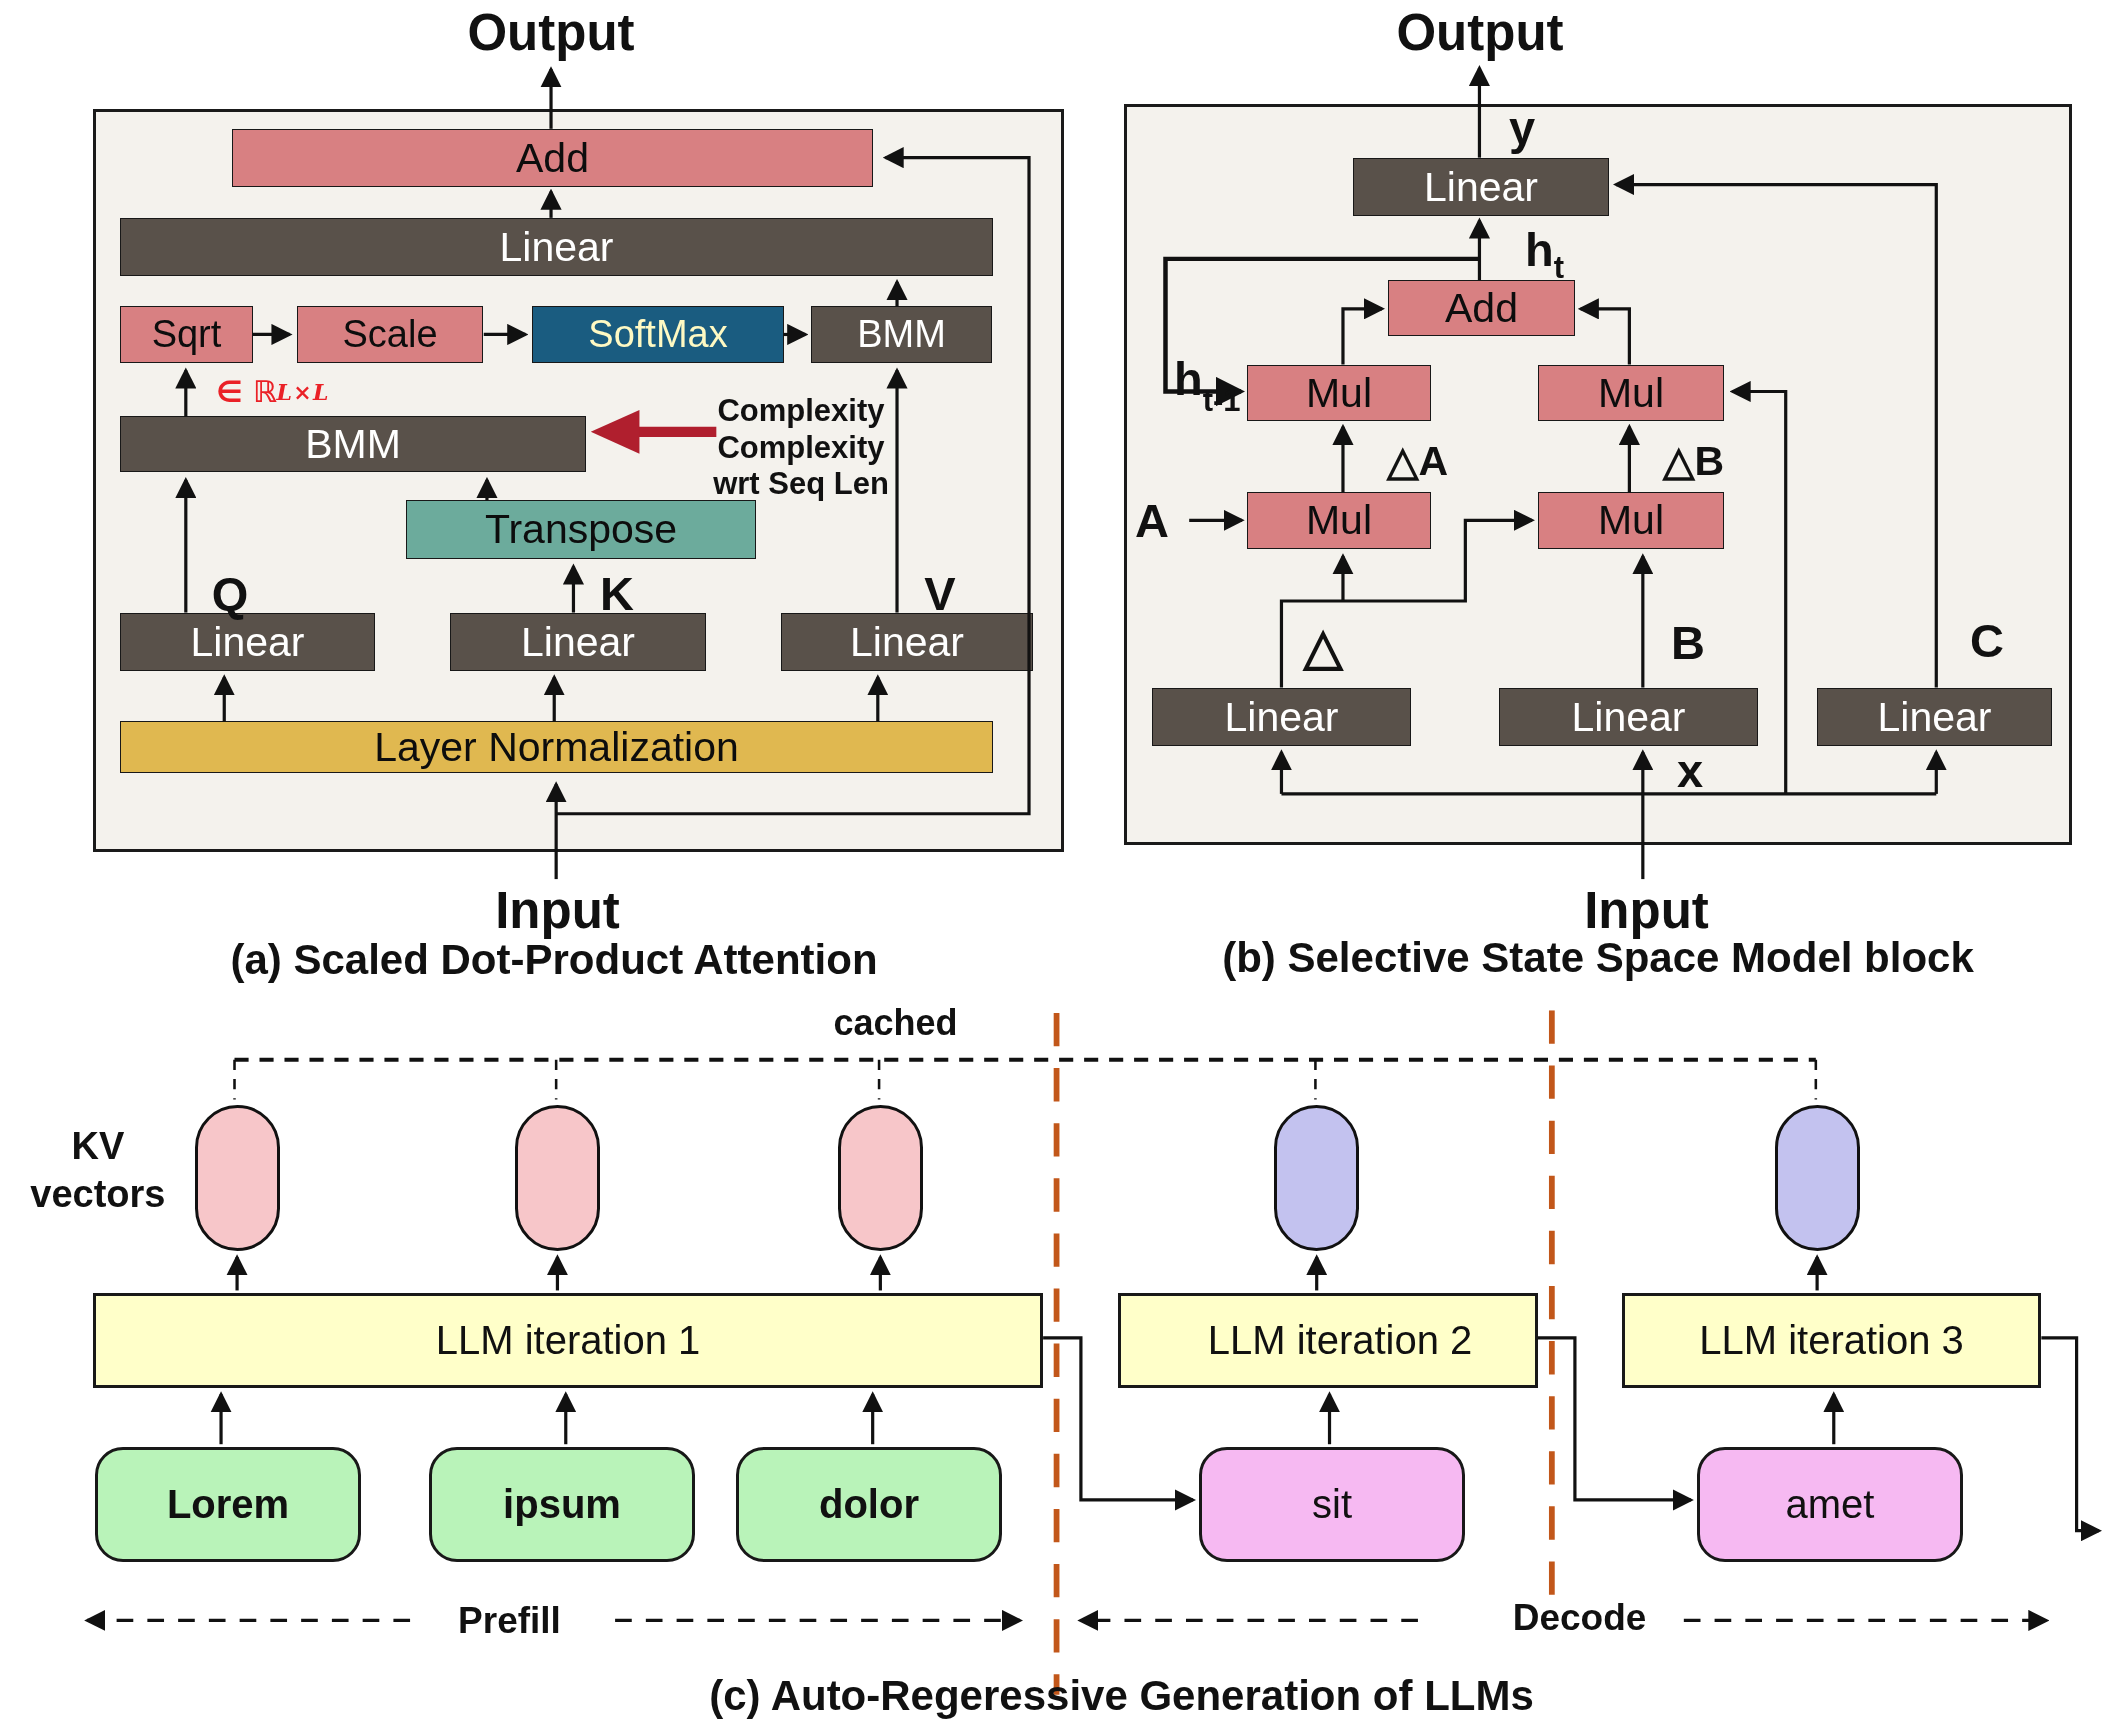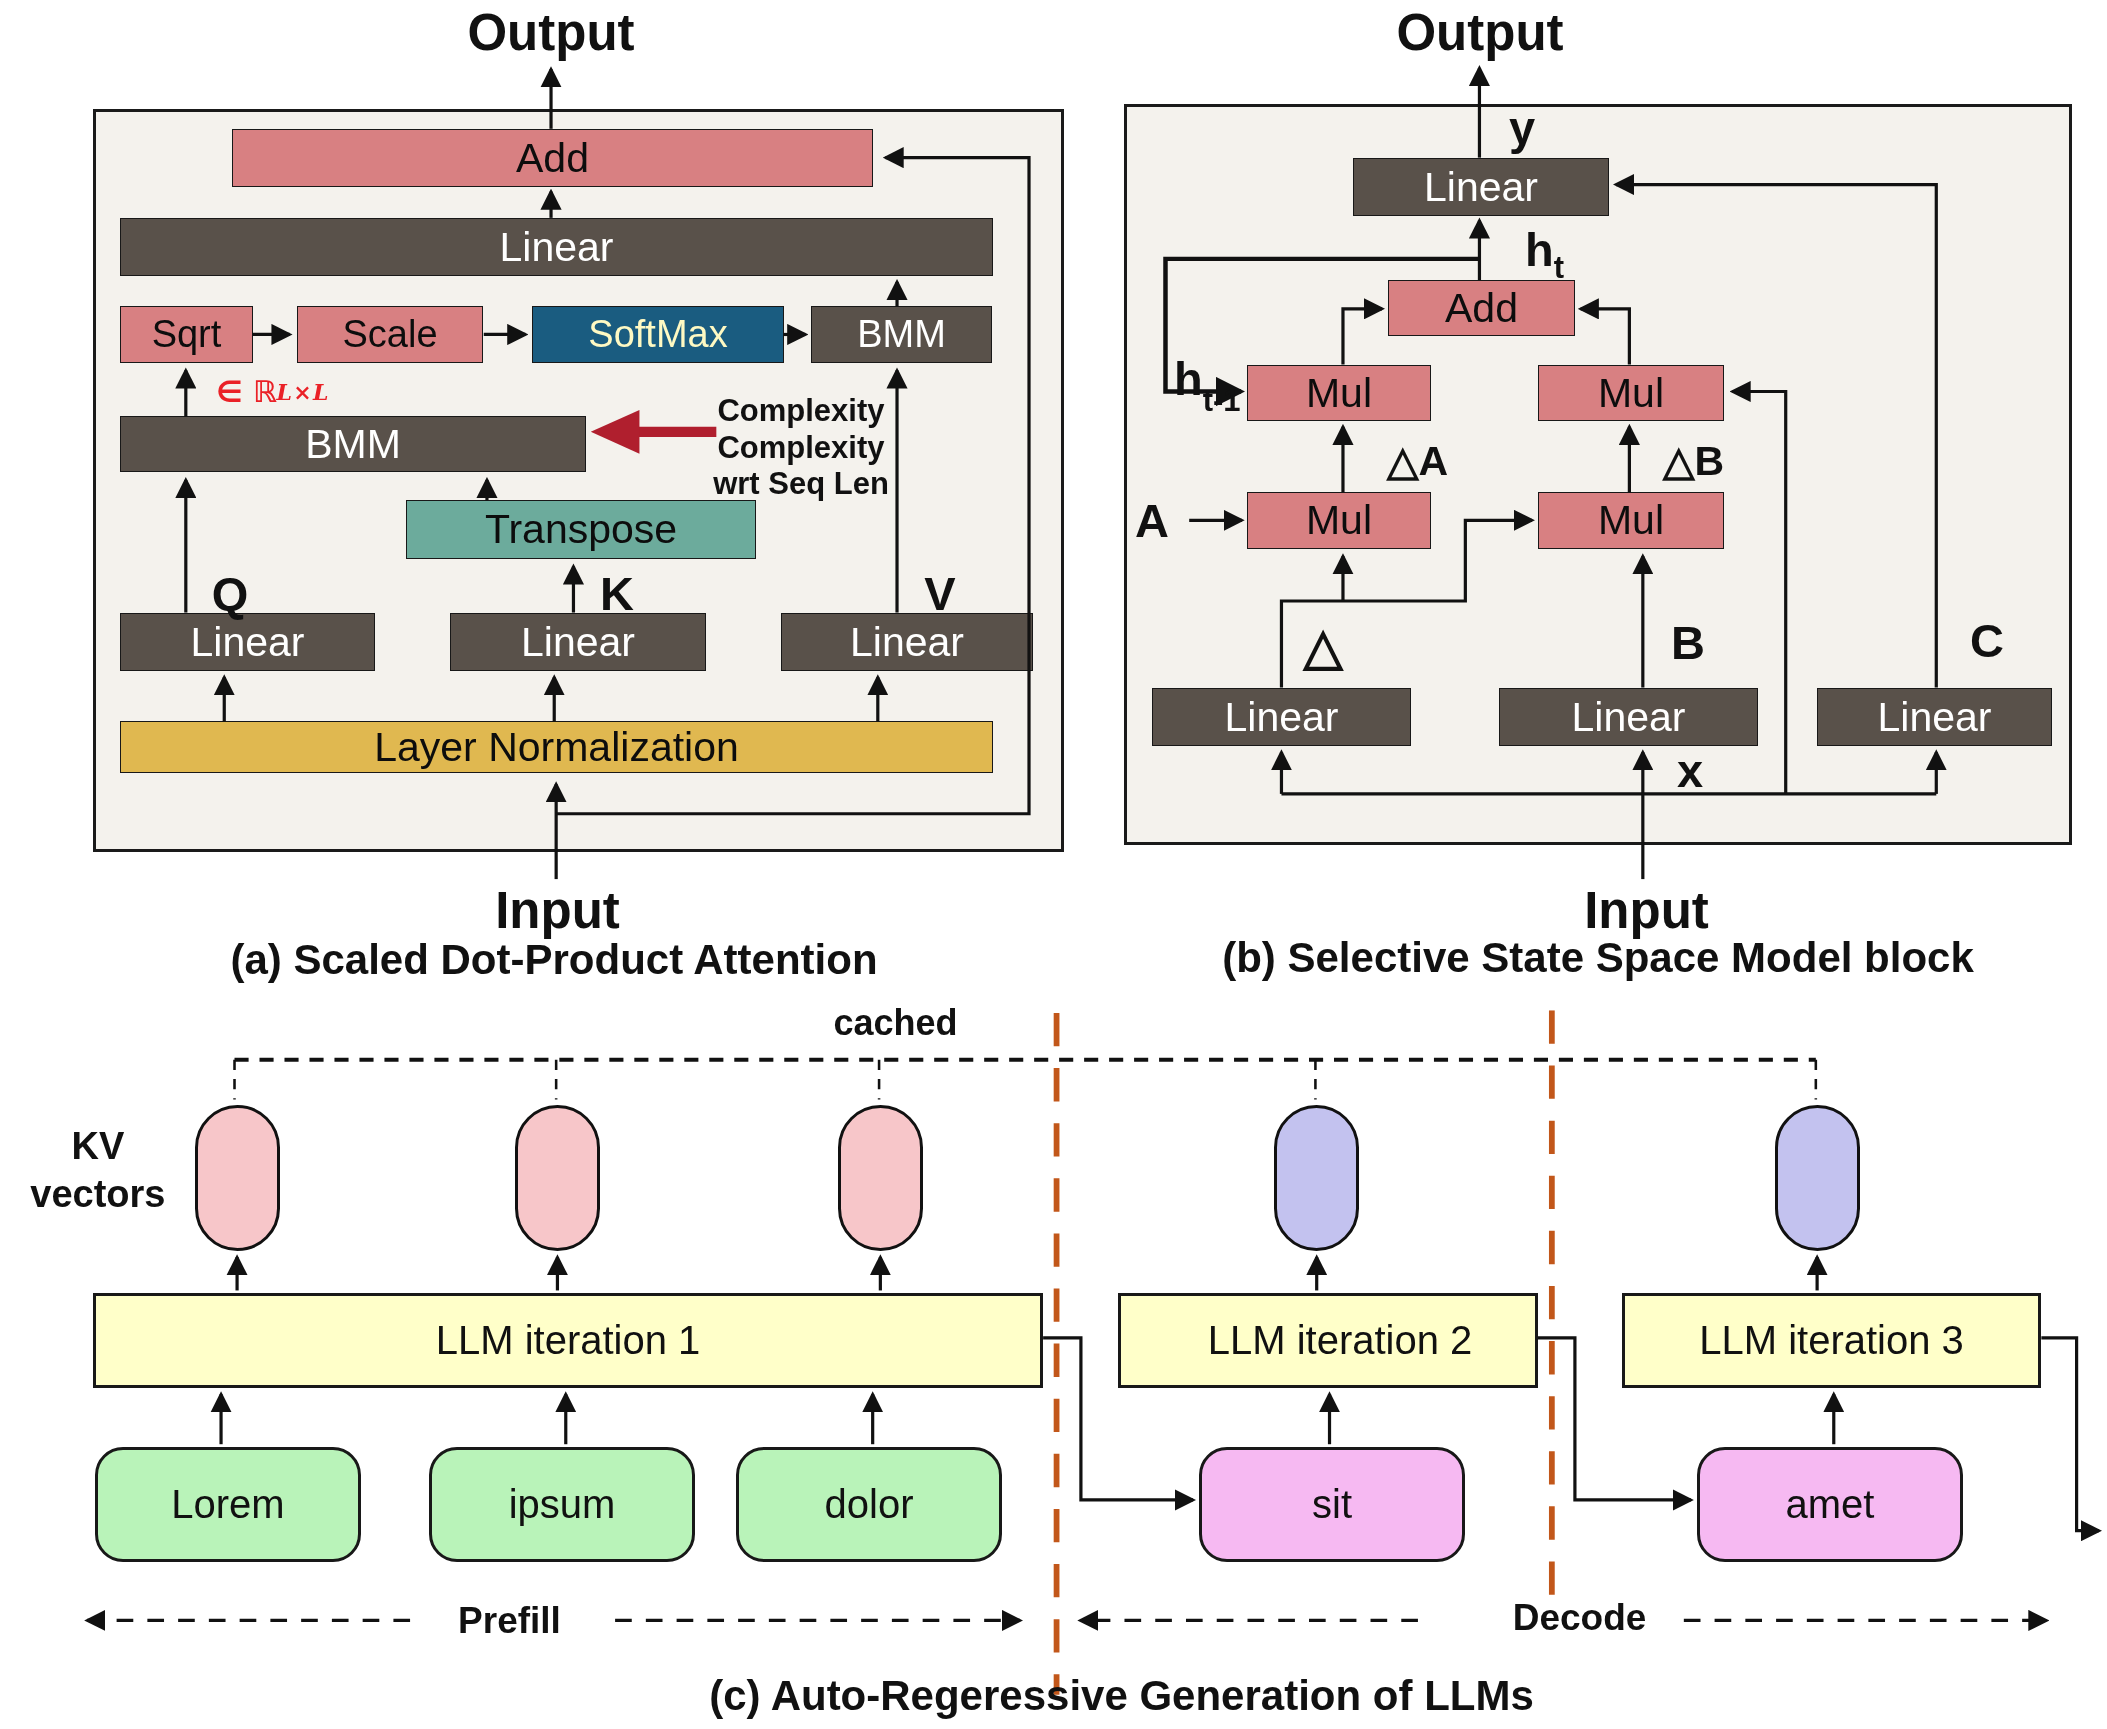--- a/index.html
+++ b/index.html
@@ -9,21 +9,21 @@
   .panel{position:absolute;background:#f4f2ed;border:3.2px solid #1a1a1a;box-sizing:border-box;z-index:1;}
   .box{position:absolute;display:flex;align-items:center;justify-content:center;
        box-sizing:border-box;border:1.9px solid #181818;font-size:41px;z-index:3;text-align:center;}
   .salmon{background:#d88082;color:#0d0d0d;}
   .dark{background:#59514a;color:#ffffff;}
   .blue{background:#1959800;} 
   .blue{background:#1a5c80;color:#fef9c3;}
   .teal{background:#6cab9c;color:#0d0d0d;}
   .gold{background:#e0b850;color:#0d0d0d;}
   .yellow{background:#ffffc9;border-width:3.8px;font-size:40px;}
-  .green{background:#b9f3b9;border-width:3.8px;border-radius:28px;font-size:40px;}
+  .green{background:#b9f3b9;border-width:3.8px;border-radius:28px;font-size:40px;font-weight:bold;}
   .magenta{background:#f6b9f2;border-width:3.8px;border-radius:28px;font-size:40px;}
   .capsule{position:absolute;width:85px;height:146px;border:3.2px solid #111;border-radius:77px;
            box-sizing:border-box;z-index:3;}
   .cap-pink{background:#f7c6c9;}
   .cap-purple{background:#c3c2ef;}
   .label{position:absolute;z-index:6;display:flex;align-items:center;justify-content:center;
          text-align:center;white-space:nowrap;}
   .big{font-size:51px;font-weight:bold;}
   .cap{font-size:42px;font-weight:bold;}
   .var{font-size:47px;font-weight:bold;}

